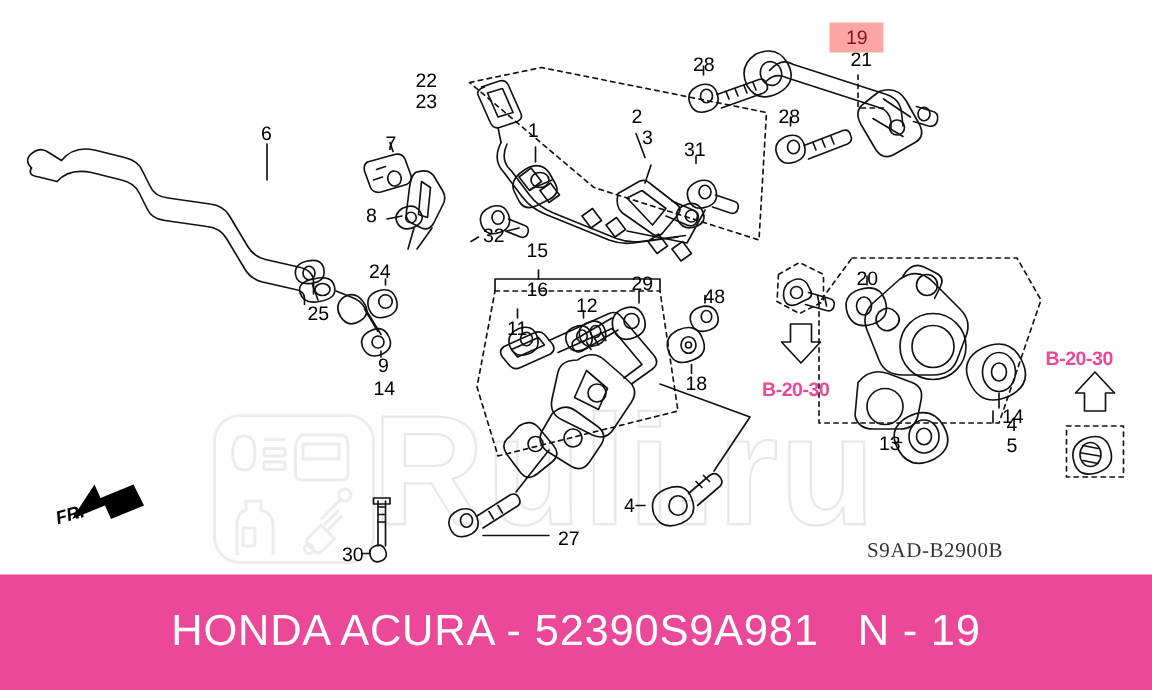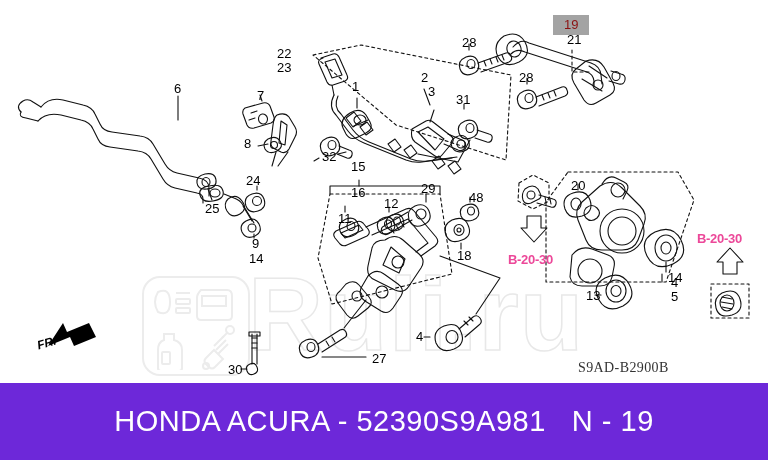--- a/index.html
+++ b/index.html
@@ -17,37 +17,37 @@
            letter-spacing:1px;color:transparent;-webkit-text-stroke:1.5px #e8e8e8;
            line-height:105px;white-space:nowrap;pointer-events:none;}
   .wm-logo{position:absolute;left:142px;top:276px;width:104px;height:96px;
            border:2px solid #ececec;border-radius:18px;pointer-events:none;}
 
   
   .lbl{position:absolute;font-family:"Liberation Sans", sans-serif;
        font-size:13px;color:#000;white-space:nowrap;line-height:1;}
 
   
-  .hl{position:absolute;background:#a3a3a3;color:#8b1010;font-weight:400;
+  .hl{position:absolute;background:#fca5a5;color:#8b1010;font-weight:400;
       font-size:13px;padding:3px 11px 4px 11px;line-height:1;}
 
   
   .bref{position:absolute;font-family:"Liberation Sans", sans-serif;
         font-size:13px;font-weight:700;color:#ec4899;white-space:nowrap;letter-spacing:-0.3px;}
 
   
   .fr{position:absolute;left:37px;top:336px;font-size:12px;font-weight:700;
       font-style:italic;color:#000;transform:rotate(-16deg);}
 
   
   .code{position:absolute;left:578px;top:360px;font-family:"Liberation Serif", serif;
         font-size:14px;color:#333;letter-spacing:0.4px;}
 
   
-  #footer{position:absolute;left:0;top:383px;width:768px;height:77px;background:#6d28d9;
+  #footer{position:absolute;left:0;top:383px;width:768px;height:77px;background:#ec4899;
           display:flex;align-items:center;justify-content:center;}
   #footer .ftxt{color:#fff;font-family:"Liberation Sans", sans-serif;
                 font-size:29px;letter-spacing:0.5px;white-space:nowrap;}
   #footer .gap{display:inline-block;width:26px;}
 </style>
 </head>
 <body>
 
 <div id="page">
 

